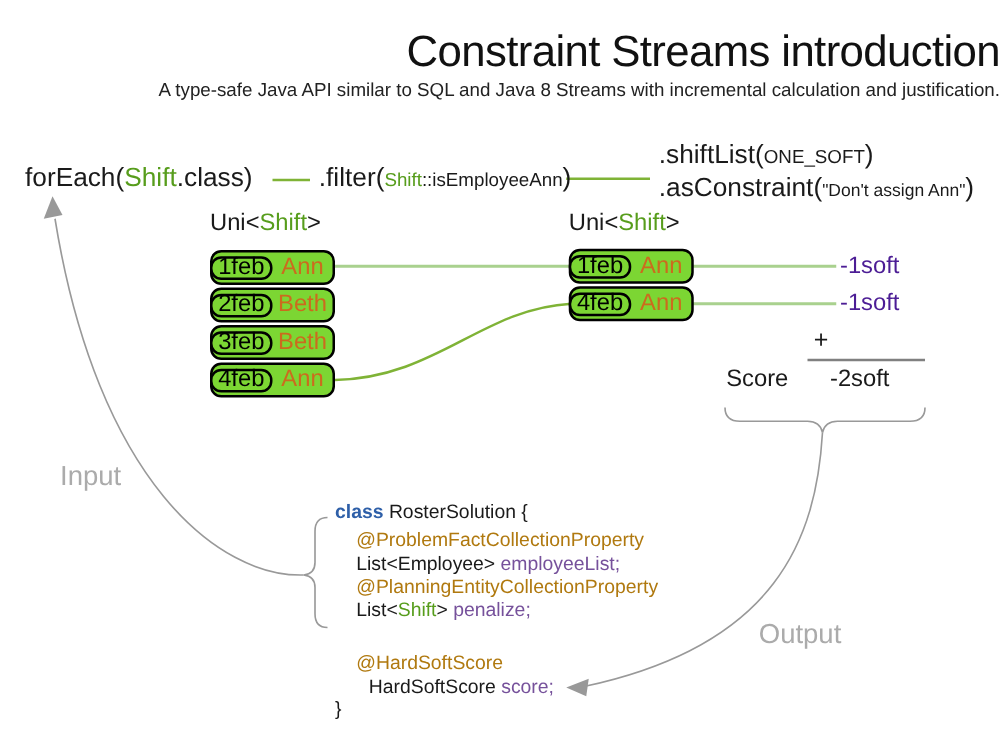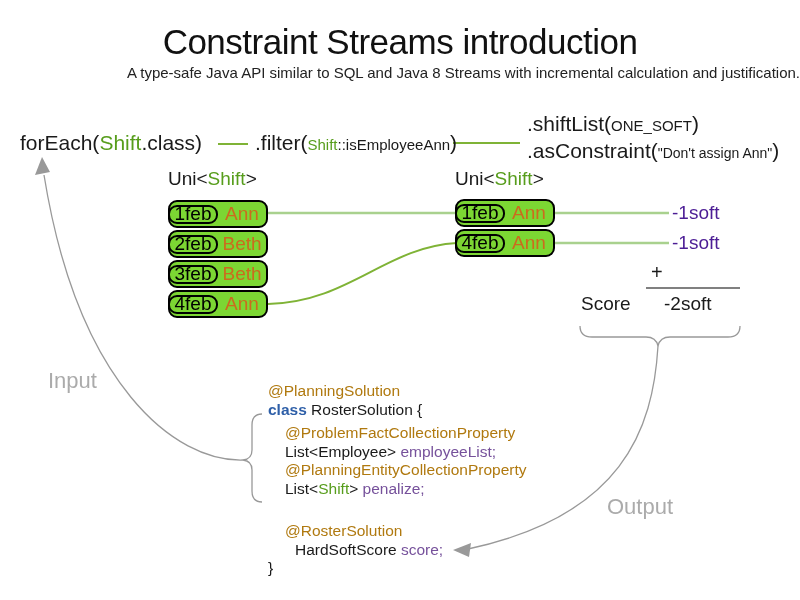--- a/index.html
+++ b/index.html
@@ -7,21 +7,21 @@
     --name-orange:#CC6B1E; --annotation-gold:#B0790F; --keyword-blue:#2E5FA8;
     --var-purple:#76519B; --gray-label:#ABABAB; --gray-line:#999999;
     --light-green-line:#A9D18E; --med-green-line:#7FB336; --sum-line:#808080;
   }
   *{margin:0;padding:0;box-sizing:border-box;}
   html,body{background:#ffffff;}
   .canvas{position:relative;width:800px;height:600px;background:#ffffff;overflow:hidden;
           font-family:"Liberation Sans",sans-serif;color:#111;}
   .overlay{position:absolute;left:0;top:0;width:800px;height:600px;}
   .abs{position:absolute;white-space:nowrap;}
-  .title{left:0;top:22px;width:800px;text-align:center;font-size:35px;letter-spacing:-0.5px;color:#111;}
+  .title{left:0;top:22px;width:800px;text-align:right;font-size:35px;letter-spacing:-0.5px;color:#111;}
   .subtitle{left:0;top:64px;width:800px;text-align:right;font-size:15px;color:#222;}
   .pipe{font-size:21px;color:#1a1a1a;}
   .pipe .small{font-size:15px;}
   .pipe .tiny{font-size:14px;}
   .green{color:var(--green-text);}
   .uni{font-size:19px;color:#1a1a1a;}
   .stream-row{position:absolute;display:flex;align-items:center;width:100px;height:28px;
               background:var(--box-fill);border:2px solid var(--box-border);border-radius:9px;}
   .date-box{display:flex;align-items:center;justify-content:center;width:50px;height:19px;
             margin:-2px 0 -2px -2px;background:var(--box-fill);border:2px solid var(--box-border);
@@ -123,39 +123,36 @@
 
   <div class="abs penalty" style="left:672px;top:202px;">-1soft</div>
   <div class="abs penalty" style="left:672px;top:232px;">-1soft</div>
   <div class="abs plus" style="left:651px;top:261px;">+</div>
   <div class="abs score-lbl" style="left:581px;top:293px;">Score</div>
   <div class="abs score-lbl" style="left:664px;top:293px;">-2soft</div>
 
   <div class="abs gray-big" style="left:48px;top:368px;">Input</div>
   <div class="abs gray-big" style="left:607px;top:494px;">Output</div>
 
-  <div class="abs code" style="left:268px;top:382px;">
-    <span class="ann">@PlanningSolution</span>
-  </div>
   <div class="abs code" style="left:268px;top:401px;">
     <span class="kw">class</span><span> RosterSolution {</span>
   </div>
   <div class="abs code" style="left:285px;top:424px;">
     <span class="ann">@ProblemFactCollectionProperty</span>
   </div>
   <div class="abs code" style="left:285px;top:443px;">
     <span>List&lt;Employee&gt; </span><span class="vr">employeeList;</span>
   </div>
   <div class="abs code" style="left:285px;top:461px;">
     <span class="ann">@PlanningEntityCollectionProperty</span>
   </div>
   <div class="abs code" style="left:285px;top:480px;">
     <span>List&lt;</span><span class="green">Shift</span><span>&gt; </span><span class="vr">penalize;</span>
   </div>
   <div class="abs code" style="left:285px;top:522px;">
-    <span class="ann">@RosterSolution</span>
+    <span class="ann">@HardSoftScore</span>
   </div>
   <div class="abs code" style="left:295px;top:541px;">
     <span>HardSoftScore </span><span class="vr">score;</span>
   </div>
   <div class="abs code" style="left:268px;top:559px;">}</div>
 
 </div>
 
 </body></html>

